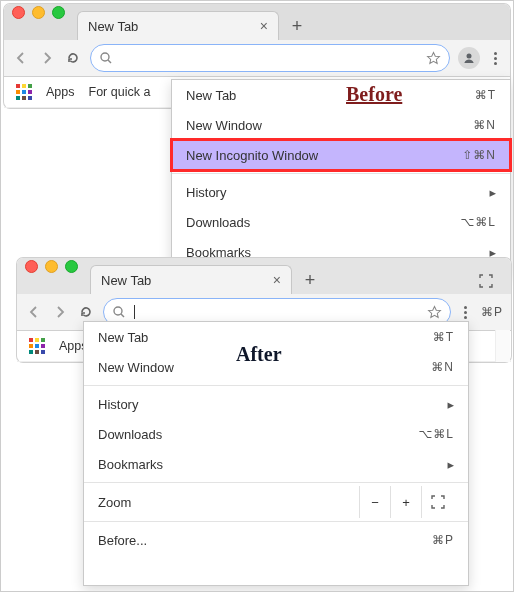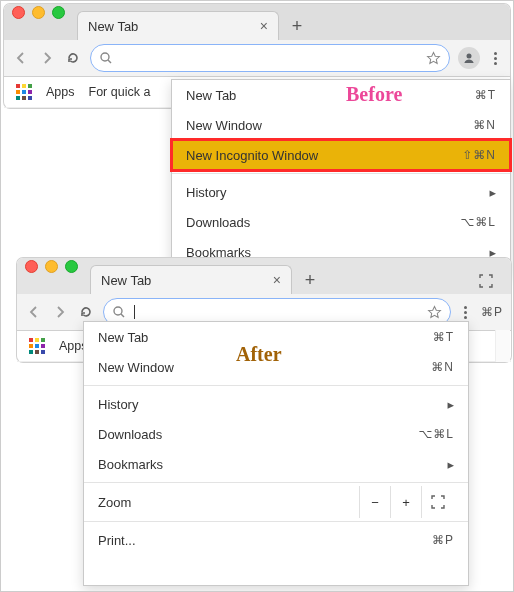--- a/index.html
+++ b/index.html
@@ -32,21 +32,21 @@
   .apps-ico span:nth-child(5){background:#1e88e5;}
   .apps-ico span:nth-child(6){background:#8e24aa;}
   .apps-ico span:nth-child(7){background:#00897b;}
   .apps-ico span:nth-child(8){background:#6d4c41;}
   .apps-ico span:nth-child(9){background:#3949ab;}
   .menu{position:absolute;background:#fff;border:1px solid #c9c9c9;box-shadow:0 4px 12px rgba(0,0,0,.15);font-size:13px;}
   .menu .row{display:flex;align-items:center;height:30px;padding:0 14px;gap:10px;}
   .menu .row .sc{margin-left:auto;color:#555;font-size:12px;letter-spacing:1px;}
   .menu .row .arrow{margin-left:auto;color:#555;}
   .menu .sep{height:1px;background:#e3e3e3;margin:3px 0;}
-  .menu .hilite{background:#eab308;}
+  .menu .hilite{background:#c4b5fd;}
   .menu .boxed{outline:3px solid #ff2a2a;outline-offset:-1px;}
   .zoomrow{display:flex;align-items:center;height:32px;padding:0 14px;}
   .zoomrow .label{margin-right:auto;text-align:right;}
   .zoomctl{display:flex;align-items:center;gap:0;}
   .zoomctl .zb{width:30px;height:32px;display:flex;align-items:center;justify-content:center;border-left:1px solid #e0e0e0;}
   .zoomctl .zval{width:46px;text-align:center;border-left:1px solid #e0e0e0;height:32px;line-height:32px;}
   .zoomctl .fs{width:32px;display:flex;align-items:center;justify-content:center;border-left:1px solid #e0e0e0;height:32px;}
   .callout{position:absolute;font-family:"Comic Sans MS","Comic Sans",cursive;font-weight:bold;font-size:20px;pointer-events:none;}
   .cursor-caret{width:1px;height:14px;background:#333;}
   .scrollbar{position:absolute;right:1px;width:14px;background:#fafafa;border-left:1px solid #eee;}
@@ -149,21 +149,21 @@
     <span>Downloads</span>
     <span class="sc">⌥⌘L</span>
   </div>
   <div class="row">
     <span>Bookmarks</span>
     <span class="arrow">▸</span>
   </div>
   <div class="sep"></div>
 </div>
 
-<div class="callout" style="left:345px;top:82px;color:#ec4899;">Before</div>
+<div class="callout" style="left:345px;top:82px;color:#7f1d1d;text-decoration:underline;">Before</div>
 
 <div class="window" style="left:16px;top:257px;width:494px;">
   <div class="titlebar" style="background:#e4e4e4;">
     <div class="win-btns">
       <div class="wb r"></div>
       <div class="wb y"></div>
       <div class="wb g"></div>
     </div>
     <div class="tab">
       <span>New Tab</span>
@@ -256,28 +256,28 @@
       <span class="zb">+</span>
       <span class="fs">
           <svg width="14" height="14" viewBox="0 0 14 14">
             <path d="M1 4V1h3M13 4V1h-3M1 10v3h3M13 10v3h-3" stroke="#636363" stroke-width="1.4" fill="none"></path>
           </svg>
         </span>
     </div>
   </div>
   <div class="sep"></div>
   <div class="row">
-    <span>Print...</span>
+    <span>Before...</span>
     <span class="sc">⌘P</span>
   </div>
   <div class="row">
     
     
   </div>
 </div>
 
 <div style="position:absolute;left:478px;top:273px;">
     <svg width="14" height="14" viewBox="0 0 14 14">
       <path d="M1 4V1h3M13 4V1h-3M1 10v3h3M13 10v3h-3" stroke="#636363" stroke-width="1.4" fill="none"></path>
     </svg>
   </div>
 
-<div class="callout" style="left:235px;top:342px;color:#a16207;">After</div>
+<div class="callout" style="left:235px;top:342px;color:#0f172a;">After</div>
 
 </body></html>

